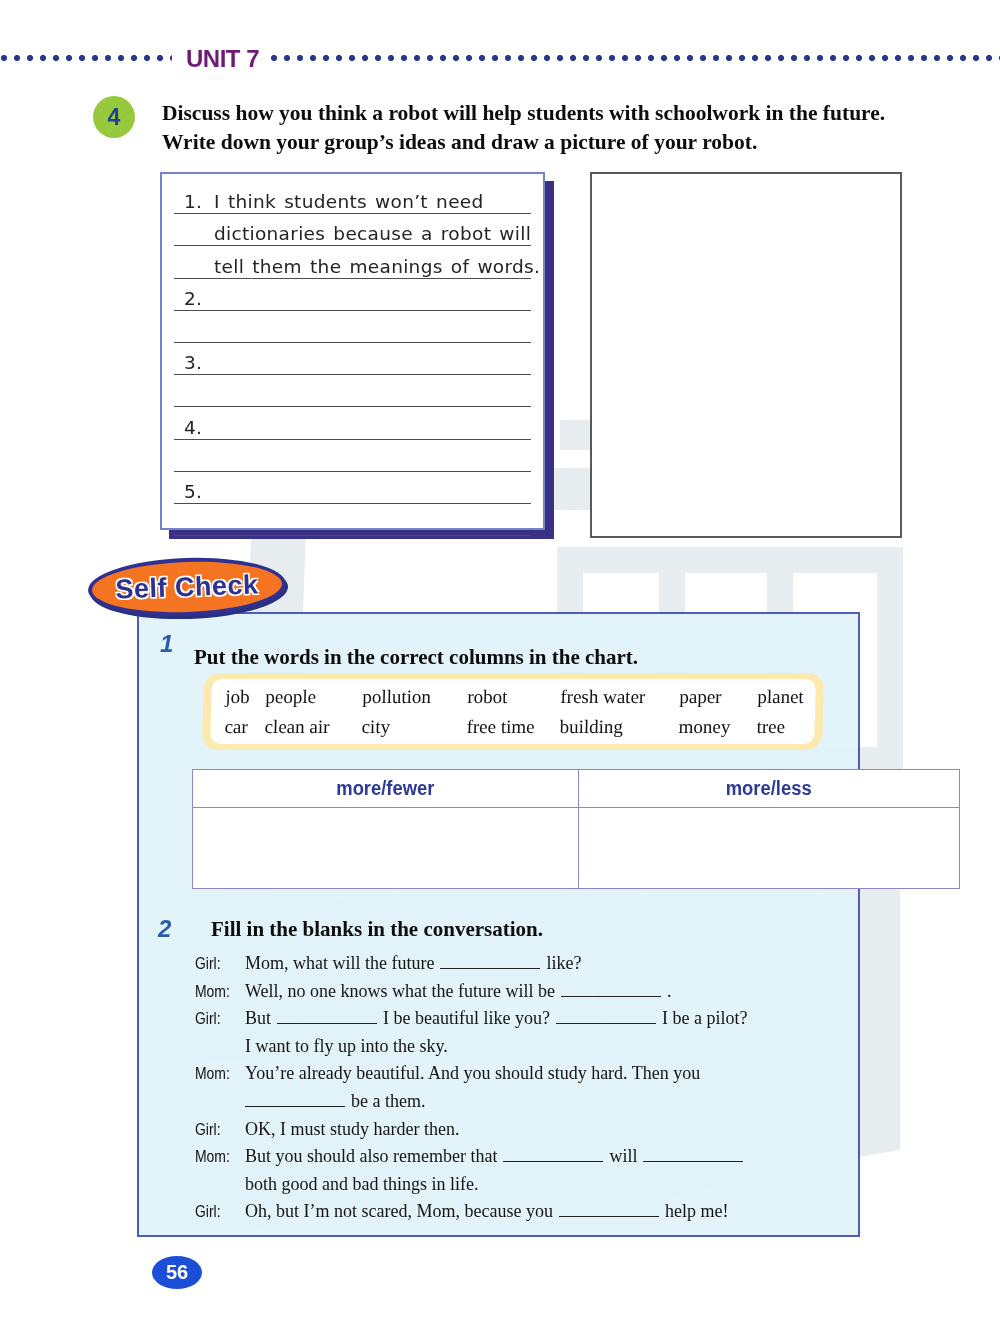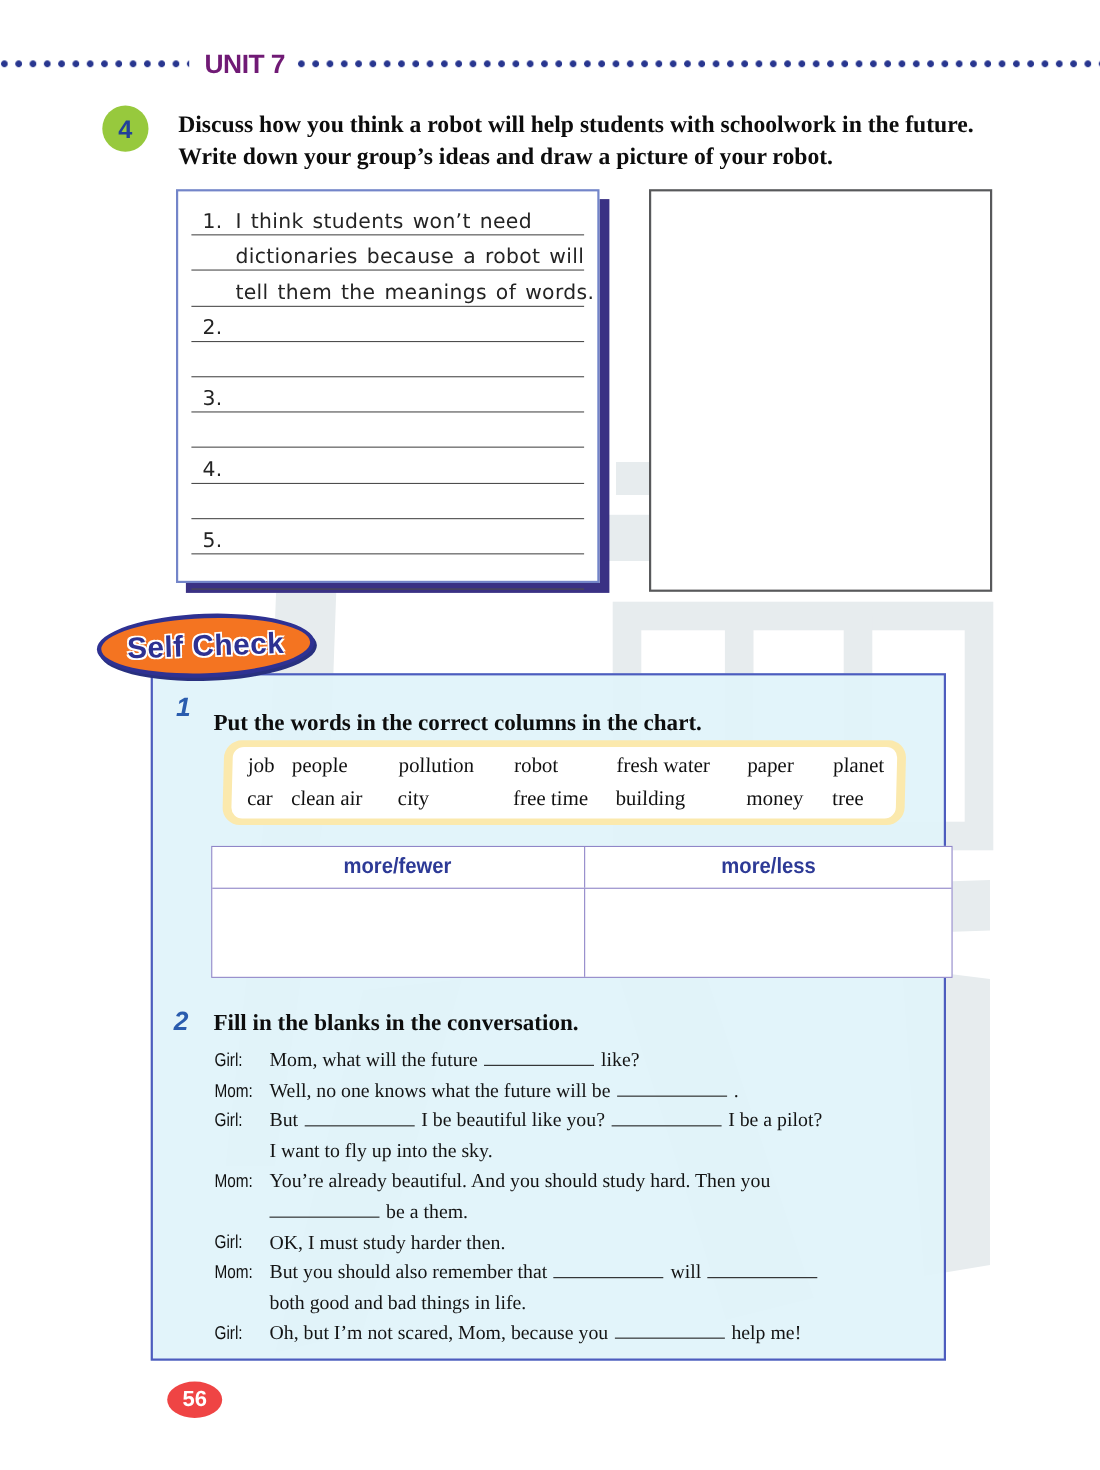--- a/index.html
+++ b/index.html
@@ -72,39 +72,39 @@
   .task-num{
     position:absolute;font-family:"Liberation Sans",sans-serif;font-weight:bold;
     font-size:24px;color:#2a5cae;font-style:italic;
   }
   .task-title{
     position:absolute;font-weight:bold;font-size:21px;color:#0d0d0d;
   }
   #t1-num{left:21px;top:16px;}
   #t1-title{left:55px;top:18px;margin-top:13px;}
   #t2-num{left:19px;top:301px;}
-  #t2-title{left:55px;top:303px;}
+  #t2-title{left:72px;top:303px;}
   
   #wordbank-outer{
     position:absolute;left:64px;top:59px;width:620px;height:77px;
     background:#fbe9ad;border-radius:16px;transform:skewX(-1.5deg);
   }
   #wordbank-inner{
     position:absolute;left:8px;top:6px;right:8px;bottom:6px;
     background:#fff;border-radius:10px;
     display:flex;flex-direction:column;justify-content:center;
     padding-left:14px;box-sizing:border-box;
   }
   .wb-row{display:flex;font-size:19px;color:#111;line-height:30px;}
   .wb-row span{flex:none;white-space:nowrap;}
   .wb-c0{width:40px;} .wb-c1{width:97px;} .wb-c2{width:105px;} .wb-c3{width:93px;}
   .wb-c4{width:119px;} .wb-c5{width:78px;} .wb-c6{width:52px;}
   
   #vtable{
-    position:absolute;left:53px;top:155px;width:674px;
+    position:absolute;left:53px;top:155px;width:768px;
     border:1.5px solid #8f86c8;background:#fff;box-sizing:border-box;
   }
   .vt-head{display:flex;border-bottom:1.5px solid #8f86c8;height:37px;}
   .vt-body{display:flex;height:80px;}
   .vt-cell{box-sizing:border-box;}
   .vt-c1{width:50.4%;border-right:1.5px solid #8f86c8;}
   .vt-c2{width:49.6%;}
   .vt-head .vt-cell{
     display:flex;align-items:center;justify-content:center;
     font-family:"Liberation Sans",sans-serif;font-weight:bold;font-size:20px;color:#2d3a96;
@@ -118,21 +118,21 @@
   }
   .spk span{display:inline-block;transform:scaleX(0.82);transform-origin:left bottom;white-space:nowrap;}
   .dtxt{font-size:18px;color:#141414;white-space:nowrap;}
   .blank{
     display:inline-block;width:100px;height:2px;border-bottom:1.5px solid #222;
     margin:0 6px;vertical-align:baseline;
   }
   
   #page-badge{
     left:152px;top:1256px;width:50px;height:33px;border-radius:50%;z-index:2;
-    background:#ef4444;display:flex;align-items:center;justify-content:center;
+    background:#1d4ed8;display:flex;align-items:center;justify-content:center;
     font-family:"Liberation Sans",sans-serif;font-weight:bold;font-size:20px;color:#fff;
   }
 </style>
 </head>
 <body>
 
 <svg id="watermark" class="abs" viewBox="0 0 1000 1336" xmlns="http://www.w3.org/2000/svg">
   <g fill="#e7ecee">
     <polygon points="255,430 310,415 300,700 250,1060 205,1060 245,700"></polygon>
     <rect x="430" y="468" width="470" height="42"></rect>

